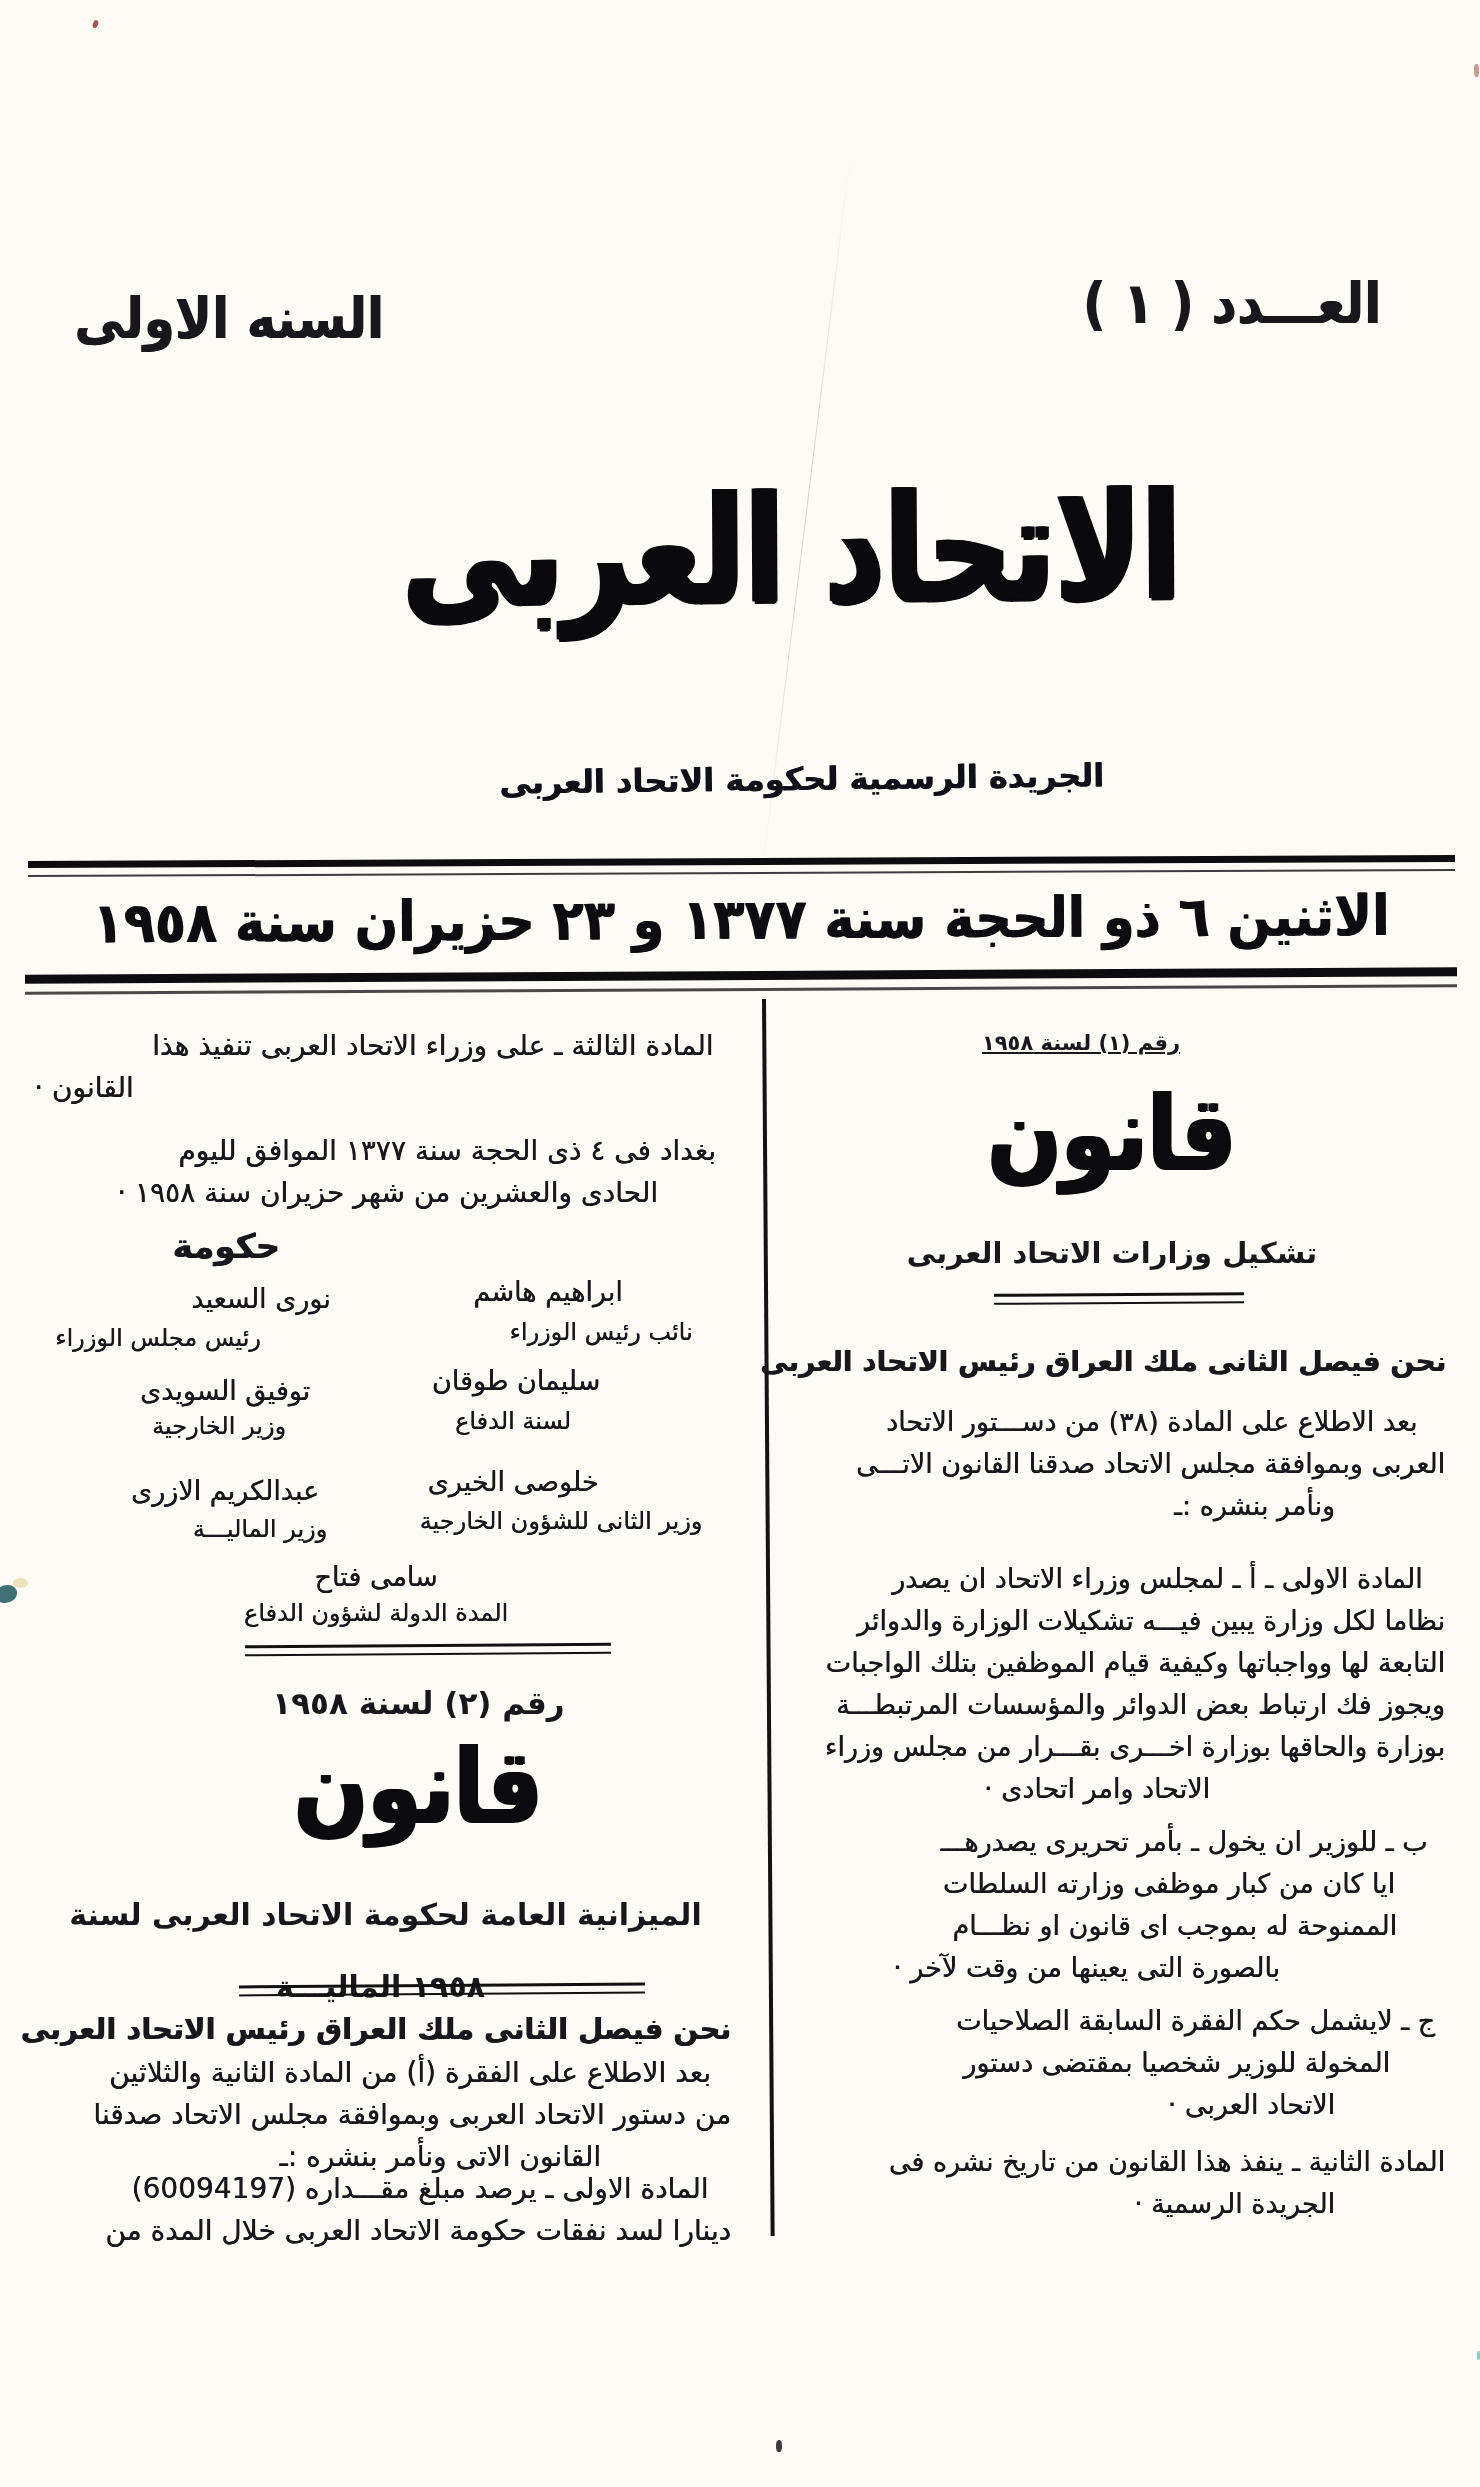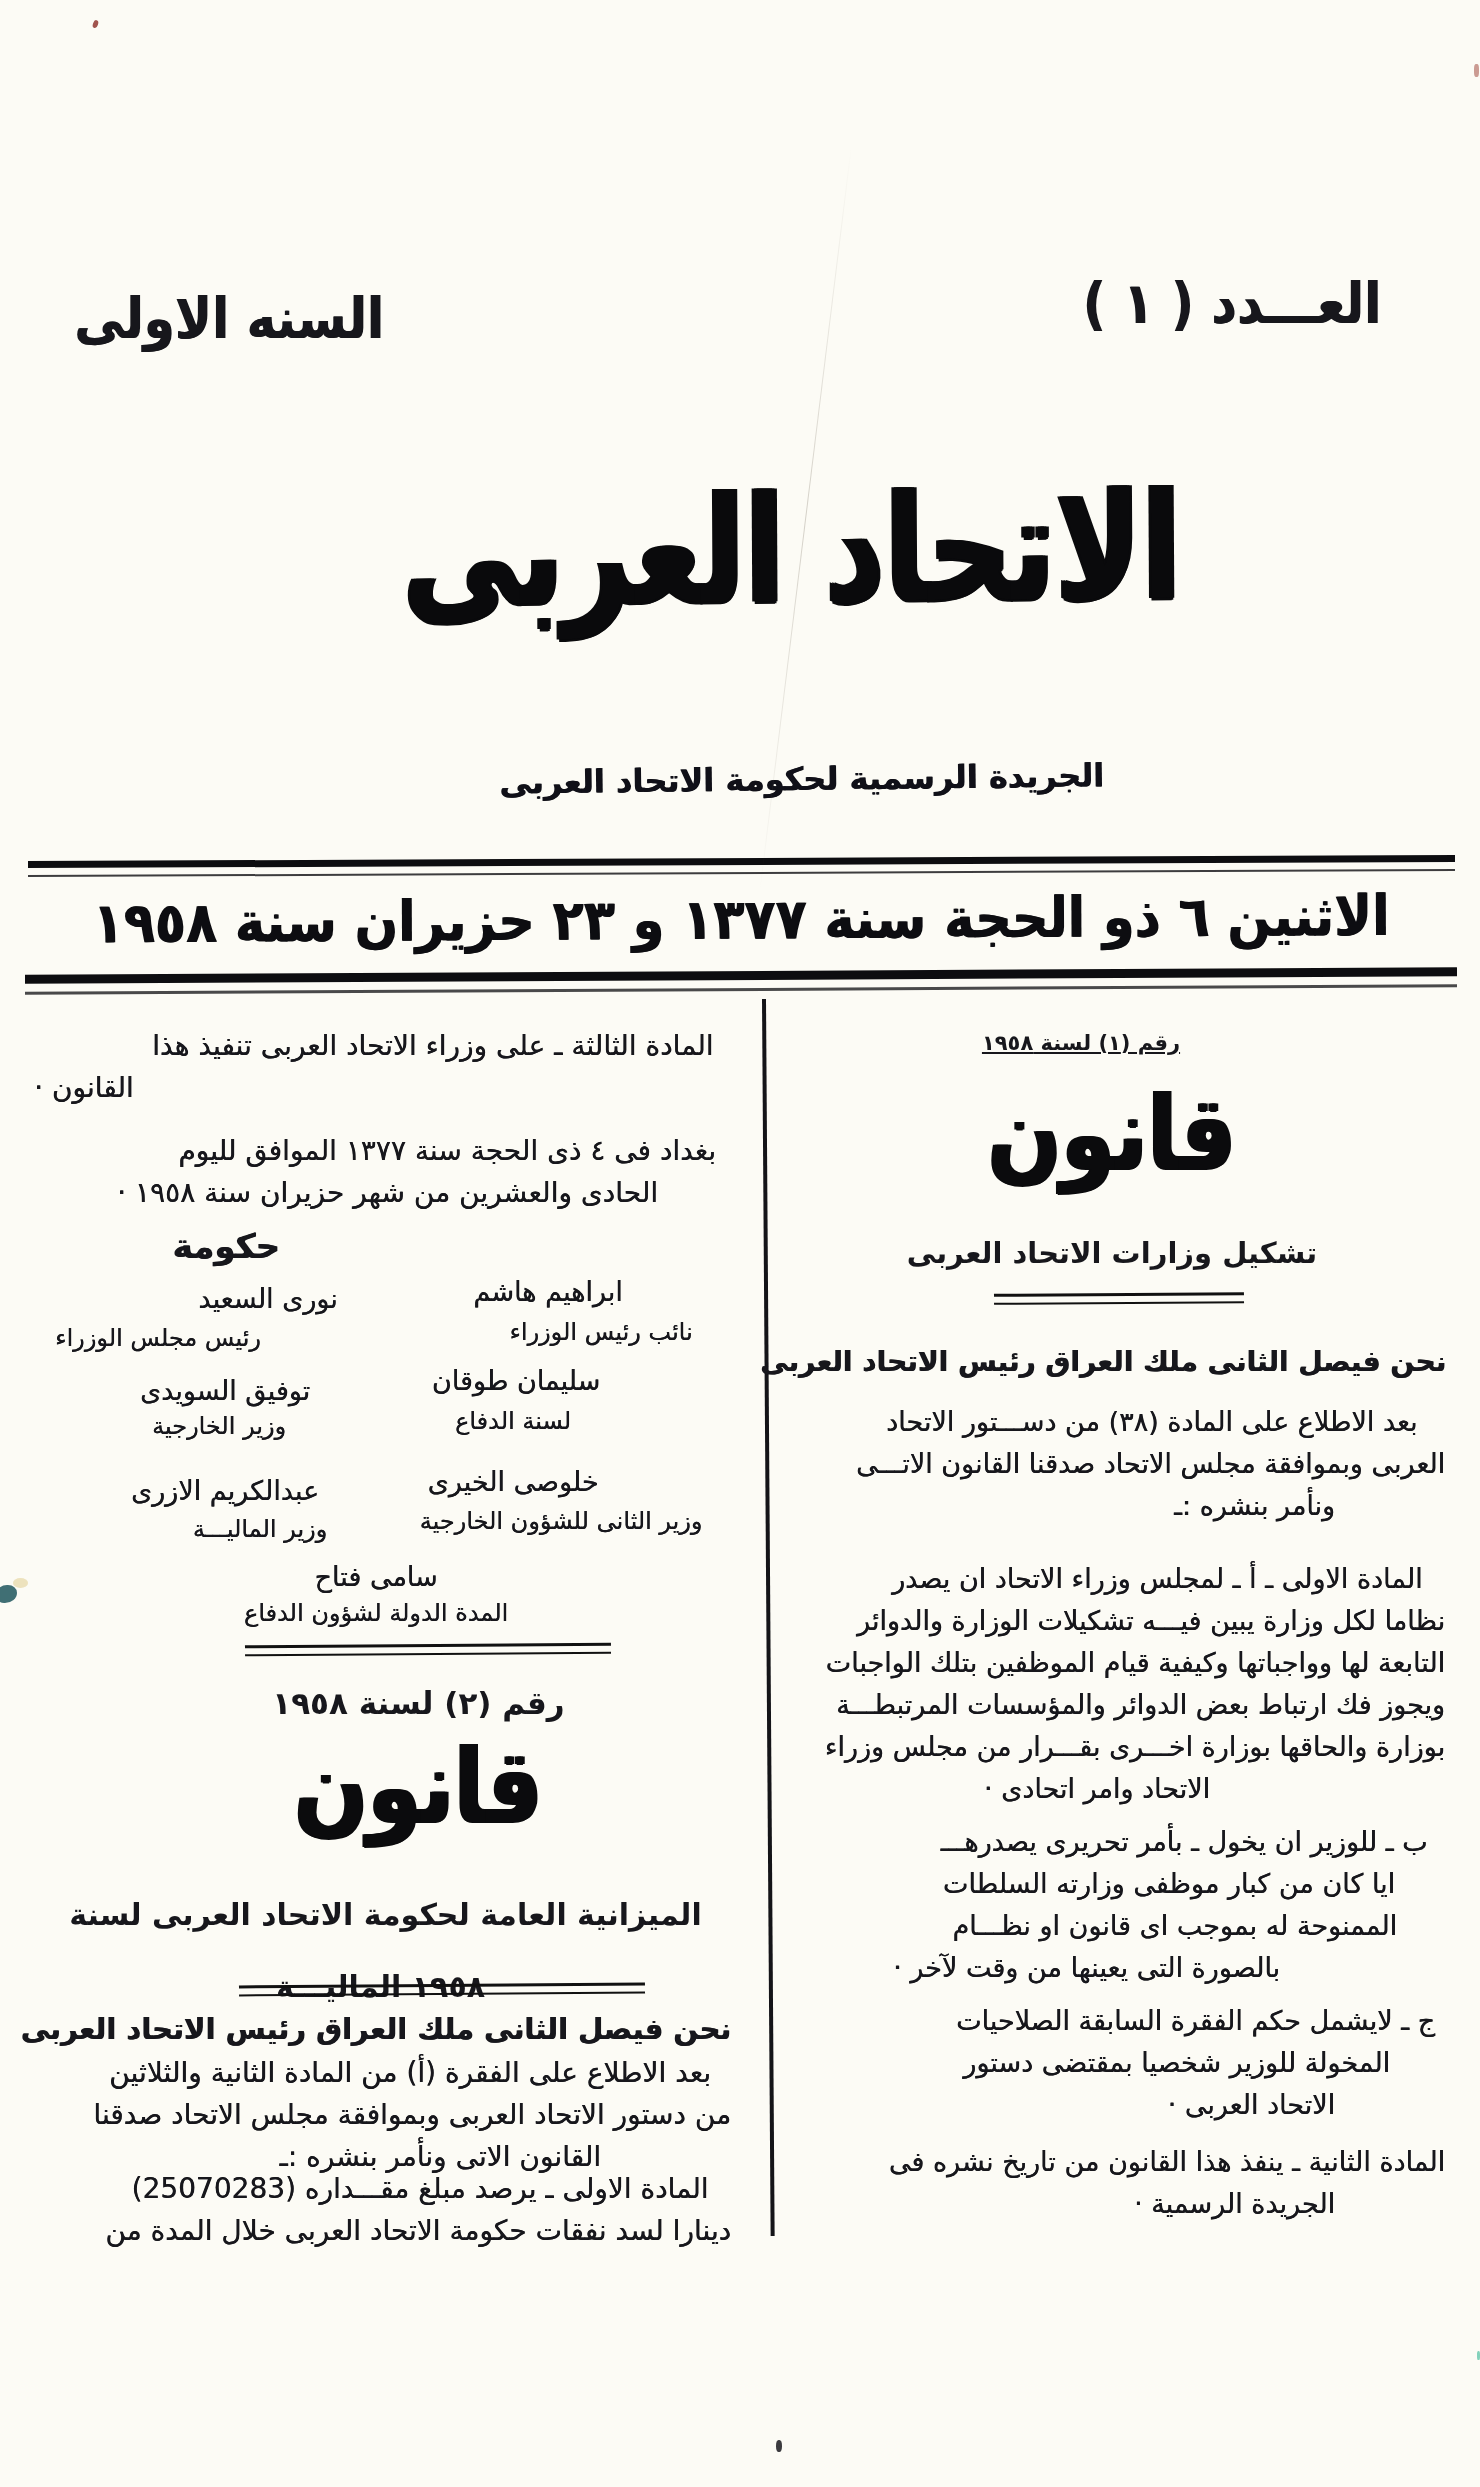--- a/index.html
+++ b/index.html
@@ -146,21 +146,21 @@
 
   <div class="abs lcol" style="top:1130px">
     <div class="lline t" style="padding-right:15px">بغداد فى ٤ ذى الحجة سنة ١٣٧٧ الموافق لليوم</div>
     <div class="lline t" style="padding-right:73px">الحادى والعشرين من شهر حزيران سنة ١٩٥٨ ·</div>
   </div>
 
   <div class="abs ar royal-sig" style="left:226px;top:1226px">حكومة</div>
 
   <div class="abs ar sig-name" style="left:548px;top:1276px">ابراهيم هاشم</div>
   <div class="abs ar sig-title" style="left:601px;top:1318px">نائب رئيس الوزراء</div>
-  <div class="abs ar sig-name" style="left:268px;top:1283px">نورى السعيد</div>
+  <div class="abs ar sig-name" style="left:261px;top:1283px">نورى السعيد</div>
   <div class="abs ar sig-title" style="left:158px;top:1324px">رئيس مجلس الوزراء</div>
 
   <div class="abs ar sig-name" style="left:516px;top:1365px">سليمان طوقان</div>
   <div class="abs ar sig-title" style="left:513px;top:1407px">لسنة الدفاع</div>
   <div class="abs ar sig-name" style="left:225px;top:1375px">توفيق السويدى</div>
   <div class="abs ar sig-title" style="left:219px;top:1412px">وزير الخارجية</div>
 
   <div class="abs ar sig-name" style="left:513px;top:1466px">خلوصى الخيرى</div>
   <div class="abs ar sig-title" style="left:561px;top:1507px">وزير الثانى للشؤون الخارجية</div>
   <div class="abs ar sig-name" style="left:225px;top:1475px">عبدالكريم الازرى</div>
@@ -177,21 +177,21 @@
   <div class="abs dbl" style="top:1984px;left:239px;width:406px"></div>
   <div class="abs ar b l2-royal">نحن فيصل الثانى ملك العراق رئيس الاتحاد العربى</div>
 
   <div class="abs lcol" style="top:2052px">
     <div class="lline t" style="padding-right:20px">بعد الاطلاع على الفقرة (أ) من المادة الثانية والثلاثين</div>
     <div class="lline t">من دستور الاتحاد العربى وبموافقة مجلس الاتحاد صدقنا</div>
     <div class="lline t" style="padding-right:130px">القانون الاتى ونأمر بنشره :ـ</div>
   </div>
 
   <div class="abs lcol" style="top:2168px">
-    <div class="lline t" style="padding-right:22.5px">المادة الاولى ـ يرصد مبلغ مقـــداره (25070283)</div>
+    <div class="lline t" style="padding-right:22.5px">المادة الاولى ـ يرصد مبلغ مقـــداره (60094197)</div>
     <div class="lline t">دينارا لسد نفقات حكومة الاتحاد العربى خلال المدة من</div>
   </div>
 
   <div class="abs crease"></div>
   <div class="abs ink-blot-halo"></div>
   <div class="abs ink-blot"></div>
   <div class="abs speck-r1"></div>
   <div class="abs speck-r2"></div>
   <div class="abs speck-b1"></div>
   <div class="abs speck-g1"></div>

